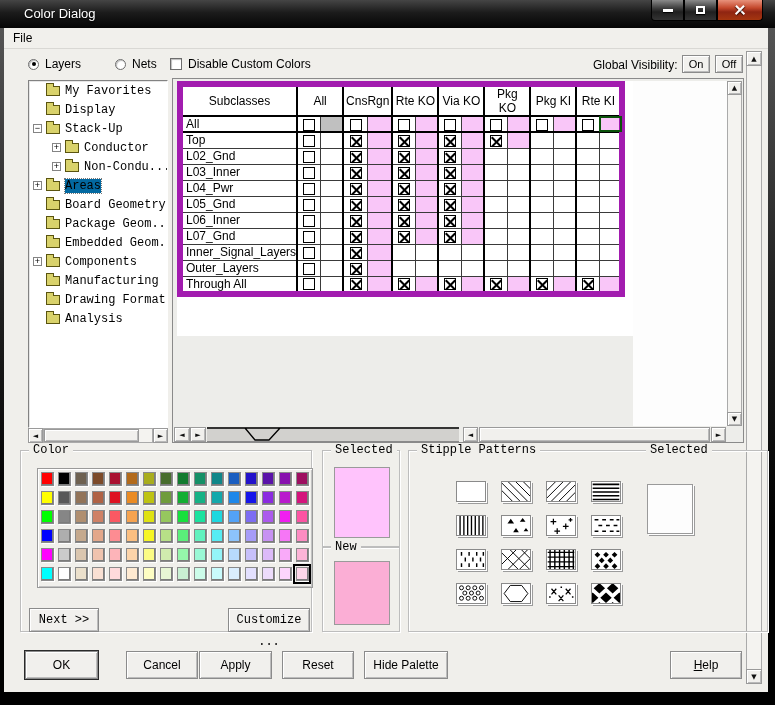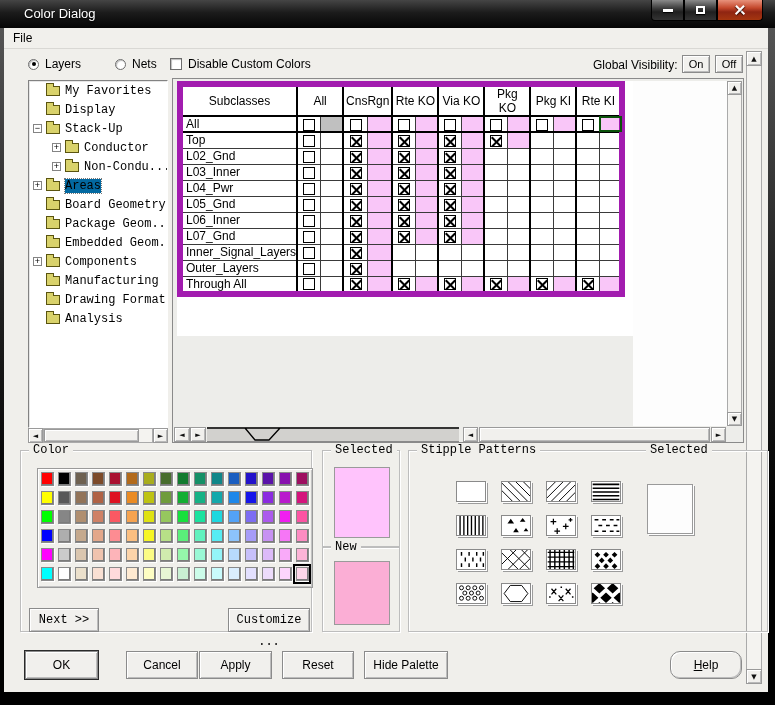--- a/index.html
+++ b/index.html
@@ -164,21 +164,21 @@
 
   
   .action-btn { position:absolute; top:623px; height:28px; background:#f1f0ed;
     border:1px solid #8b8b8b; box-shadow:inset 1px 1px 0 #fff, inset -1px -1px 0 #bcbcbc;
     font-size:12px; text-align:center; line-height:26px; }
   #ok-btn { left:21px; width:73px; outline:1px solid #2a2a2a; outline-offset:0px; }
   #cancel-btn { left:106px; width:72px;margin-left:16px; }
   #apply-btn { left:195px; width:73px; }
   #reset-btn { left:278px; width:72px; }
   #hidepalette-btn { left:360px; width:84px; }
-  #help-btn { left:666px; width:72px;border-radius:10px; }
+  #help-btn { left:666px; width:72px; }
   .u { text-decoration:underline; }
 </style>
 </head>
 <body>
 
 <div id="window">
 
   <div id="titlebar">
     <span id="title-text">Color Dialog</span>
     <div id="winbtns">

